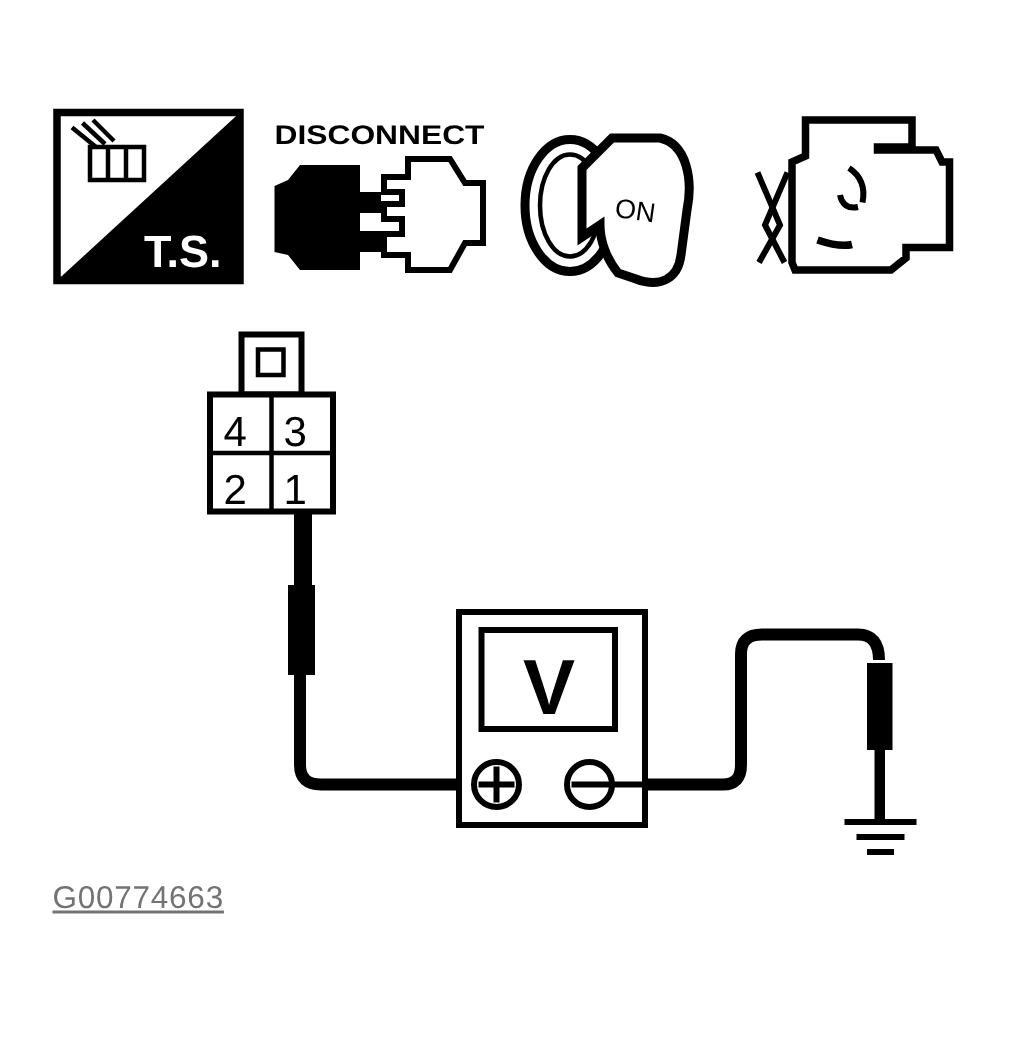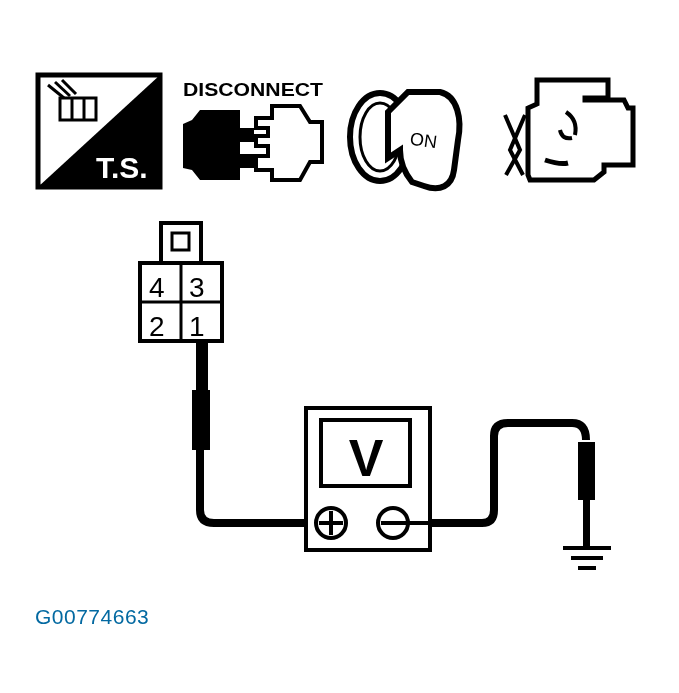--- a/index.html
+++ b/index.html
@@ -1,18 +1,18 @@
 <!DOCTYPE html>
 <html><head>
   <meta charset="utf-8">
   <style>
     html, body { margin: 0; padding: 0; background: #ffffff; }
     body { width: 679px; height: 693px; position: relative; overflow: hidden; font-family: "Liberation Sans", sans-serif; }
     .layer { position: absolute; left: 0; top: 0; }
-    .caption { position: absolute; left: 35px; top: 605px; font-family: "Liberation Sans", sans-serif; font-size: 21px; color: #0369a1; letter-spacing: 0.5px; }
+    .caption { position: absolute; left: 35px; top: 587px; font-family: "Liberation Sans", sans-serif; font-size: 21px; color: #737373; letter-spacing: 0.5px; text-decoration: underline; }
     svg text { font-family: "Liberation Sans", sans-serif; }
   </style>
 </head>
 <body>
 
 <svg class="layer" width="679" height="693" viewBox="0 0 679 693" xmlns="http://www.w3.org/2000/svg">
 
   <g>
     <rect x="38" y="75" width="122" height="112" fill="#fff" stroke="#000" stroke-width="5"></rect>
     <polygon points="160,75 160,187 38,187" fill="#000"></polygon>

